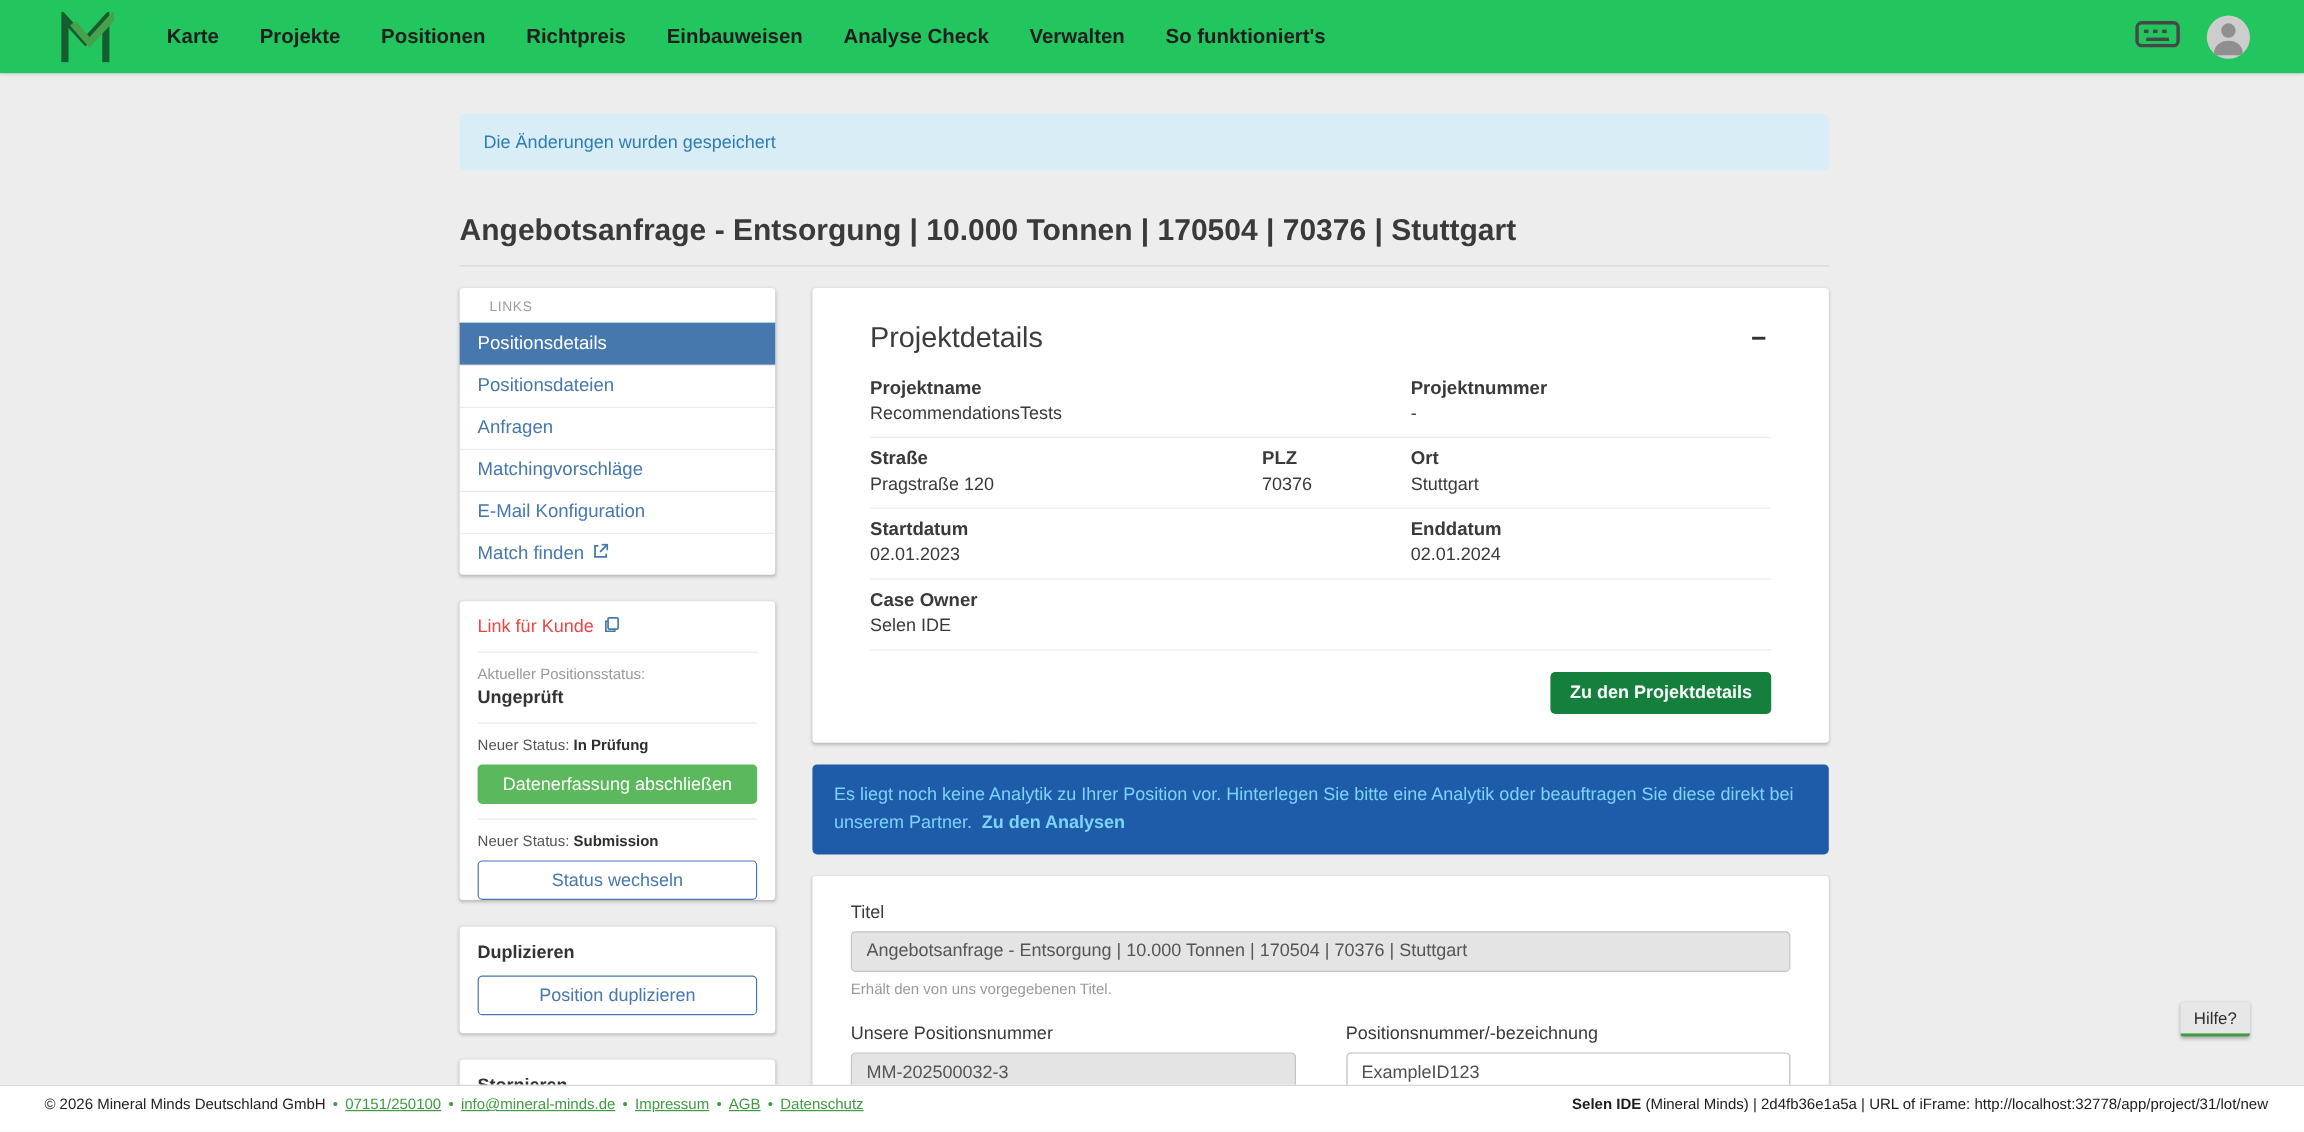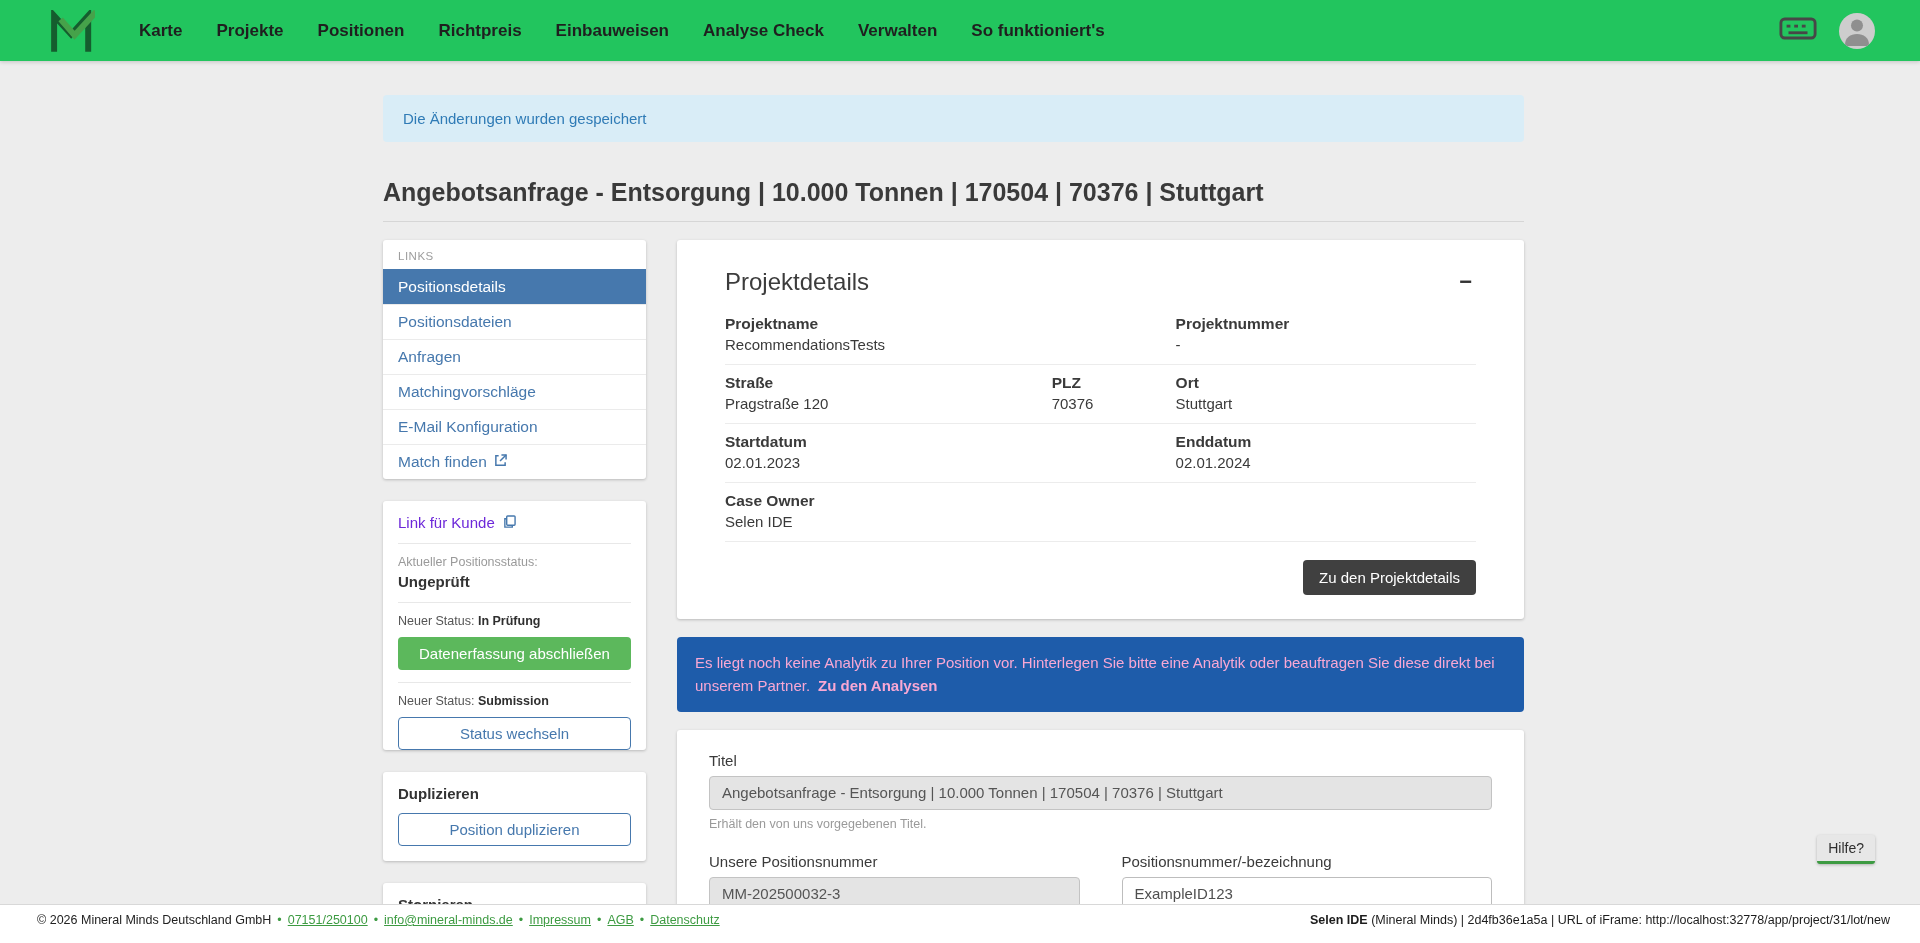--- a/index.html
+++ b/index.html
@@ -36,30 +36,30 @@
     padding-bottom:14px; border-bottom:1px solid #d6d6d6;
   }
 
   .columns { display:flex; gap:31px; margin-top:18px; align-items:flex-start; }
 
   .card { background:#fff; border-radius:3px; box-shadow:0 1px 3px rgba(0,0,0,.22); }
 
   
   .sidebar { width:263px; flex:none; }
   .sidebar .card { margin-bottom:22px; }
-  .links-header { padding:10px 15px 7px; font-size:11.5px; color:#9e9e9e; letter-spacing:.5px; }
+  .links-header { padding:10px 25px 7px; font-size:11.5px; color:#9e9e9e; letter-spacing:.5px; }
   .side-item {
     padding:8px 15px; font-size:15.5px; color:#4678ad; border-top:1px solid #ebebeb;
     cursor:pointer; display:flex; align-items:center; gap:7px;
   }
   .side-item.active { background:#4678ad; color:#fff; border-top-color:#4678ad; }
 
   .status-card { padding:0 15px; }
   .link-row {
-    padding:13px 0 12px; border-bottom:1px solid #e8e8e8; color:#6d28d9; font-size:15px;
+    padding:13px 0 12px; border-bottom:1px solid #e8e8e8; color:#ef4444; font-size:15px;
     display:flex; align-items:center; gap:8px; cursor:pointer;
   }
   .status-label { margin-top:11px; font-size:12.5px; color:#9a9a9a; }
   .status-value { margin-top:4px; padding-bottom:12px; font-size:15px; font-weight:700; color:#333; border-bottom:1px solid #e8e8e8; }
   .new-status { margin-top:11px; font-size:12.5px; color:#555; }
   .new-status .bold { font-weight:700; color:#2f2f2f; }
   .btn { font-family:inherit; cursor:pointer; border-radius:4px; font-size:15px; }
   .btn-green { display:block; width:100%; margin:9px 0 12px; padding:8px 0; background:#5cb85c; color:#fff; border:none; }
   .sep-line { border-bottom:1px solid #e8e8e8; }
   .btn-outline-blue { display:block; width:100%; margin:9px 0 14px; padding:7px 0; background:#fff; color:#4678ad; border:1px solid #4678ad; }
@@ -73,24 +73,24 @@
   .project-card { padding:28px 48px 24px; }
   .project-head { display:flex; justify-content:space-between; align-items:center; margin-bottom:10px; }
   .project-title { font-size:24px; color:#3c3c3c; font-weight:400; }
   .collapse-btn { font-size:22px; font-weight:700; color:#333; cursor:pointer; line-height:1; padding:0 4px; }
   .field-row { display:grid; grid-template-columns:43.5% 16.5% 1fr; padding:9px 0 11px; border-bottom:1px solid #ececec; }
   .span-2 { grid-column:1/3; }
   .span-3 { grid-column:1/4; }
   .f-label { font-size:15.5px; font-weight:700; color:#3a3a3a; }
   .f-value { font-size:15px; color:#3a3a3a; margin-top:3px; }
   .project-actions { display:flex; justify-content:flex-end; margin-top:18px; }
-  .btn-blue { background:#404040; color:#fff; border:none; padding:9px 16px; }
+  .btn-blue { background:#15803d; color:#fff; border:none; padding:9px 16px;font-weight:bold; }
 
   .analytics-banner {
-    margin-top:18px; background:#1e5caa; color:#f9a8d4; border-radius:4px;
+    margin-top:18px; background:#1e5caa; color:#7dd3fc; border-radius:4px;
     padding:14px 18px; font-size:15px; line-height:1.55;
   }
   .analytics-link { font-weight:700; margin-left:8px; cursor:pointer; white-space:nowrap; }
 
   .form-card { margin-top:18px; padding:22px 32px 60px; }
   .form-label { font-size:15px; color:#3a3a3a; margin-bottom:7px; }
   .text-input {
     width:100%; height:34px; border:1px solid #bdbdbd; border-radius:4px; padding:0 12px;
     font-size:15px; font-family:inherit; color:#4f4f4f; background:#fff;
   }

